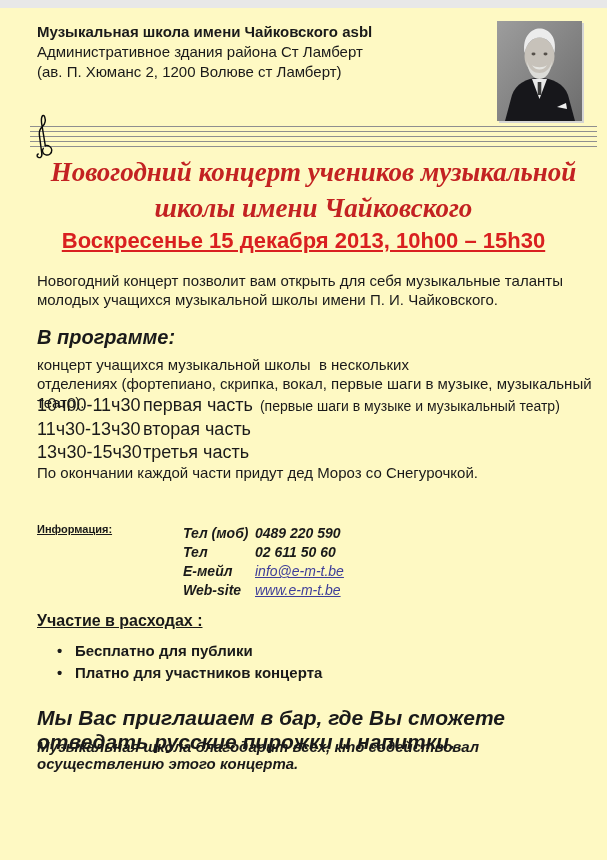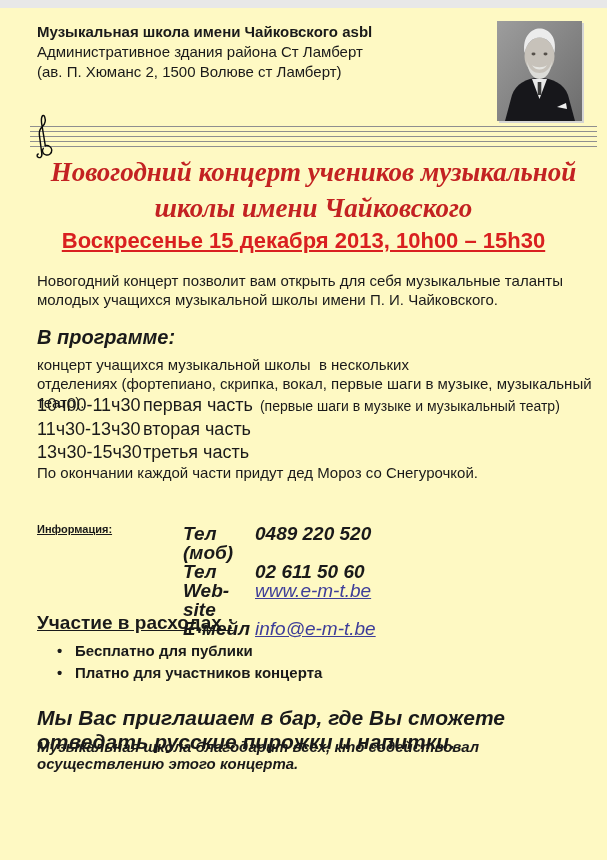--- a/index.html
+++ b/index.html
@@ -44,47 +44,47 @@
 
   .schedule { top:386px; left:37px; width:555px; font-size:18px; line-height:23px; }
   .schedule-row { display:flex; align-items:baseline; }
   .schedule-time { width:106px; flex:0 0 auto; }
   .schedule-note { font-size:14px; margin-left:7px; }
 
   .after-note { top:456px; left:37px; width:555px; font-size:15px; }
 
   
   .info-heading { top:515px; left:37px; font-size:11px; font-weight:bold; text-decoration:underline; }
-  .info-rows { top:516px; left:183px; font-size:19px; line-height:19px; }
+  .info-rows { top:516px; left:183px; font-size:14px; line-height:19px; }
   .info-row { display:flex; }
   .info-label { width:72px; flex:0 0 auto; font-weight:bold; font-style:italic; }
   .info-value { font-weight:bold; font-style:italic; }
   .info-link { font-style:italic; font-weight:normal; text-decoration:underline; }
 
   
-  .part-heading { top:604px; left:37px; font-size:19px; font-weight:bold; text-decoration:underline; }
+  .part-heading { top:604px; left:37px; font-size:16px; font-weight:bold; text-decoration:underline; }
   .part-list { top:632px; left:57px; font-size:15px; line-height:22px; font-weight:bold; }
   .bullet-item { display:flex; }
   .bullet-glyph { width:18px; flex:0 0 auto; font-weight:bold; }
 
   
   .footer1 { top:698px; left:37px; width:560px; font-size:21px; font-weight:bold; font-style:italic; }
   .footer2 { top:730px; left:37px; width:560px; font-size:15px; font-weight:bold; font-style:italic; }
 
   .bottom-edge { bottom:0; left:0; width:607px; height:2px; background:#222; }
 </style>
 </head>
 <body>
 
 <div class="page">
 
   <div class="abs header-block">
     <div class="school-name">Музыкальная школа имени Чайковского asbl</div>
     <div>Административное здания района Ст Ламберт</div>
-    <div>(ав. П. Хюманс 2, 1500 Волюве ст Ламберт)</div>
+    <div>(ав. П. Хюманс 2, 1200 Волюве ст Ламберт)</div>
   </div>
 
   <div class="abs portrait">
     <svg width="85" height="100" viewBox="0 0 85 100" xmlns="http://www.w3.org/2000/svg">
       <defs>
         <linearGradient id="bg" x1="0" y1="0" x2="1" y2="1">
           <stop offset="0" stop-color="#9d9d9d"></stop>
             <stop offset="1" stop-color="#6c6c6c"></stop>
         </linearGradient>
       </defs>
@@ -144,33 +144,33 @@
       <span class="schedule-note"></span>
     </div>
   </div>
 
   <div class="abs after-note">По окончании каждой части придут дед Мороз со Снегурочкой.</div>
 
   <div class="abs info-heading">Информация:</div>
   <div class="abs info-rows">
     <div class="info-row">
       <span class="info-label">Тел (моб)</span>
-      <span class="info-value">0489 220 520</span>
+      <span class="info-value">0489 220 590</span>
     </div>
     <div class="info-row">
       <span class="info-label">Тел</span>
       <span class="info-value">02 611 50 60</span>
     </div>
     <div class="info-row">
+      <span class="info-label">Е-мейл</span>
+      <a href="#" class="info-value info-link" style="color:#3d3d99;">info@e-m-t.be</a>
+    </div>
+    <div class="info-row">
       <span class="info-label">Web-site</span>
       <a href="#" class="info-value info-link" style="color:#3d3d99;">www.e-m-t.be</a>
-    </div>
-    <div class="info-row">
-      <span class="info-label">Е-мейл</span>
-      <a href="#" class="info-value info-link" style="color:#3d3d99;">info@e-m-t.be</a>
     </div>
   </div>
 
   <div class="abs part-heading">Участие в расходах :</div>
   <div class="abs part-list">
     <div class="bullet-item">
       <span class="bullet-glyph">•</span>
       <span>Бесплатно для публики</span>
     </div>
     <div class="bullet-item">

